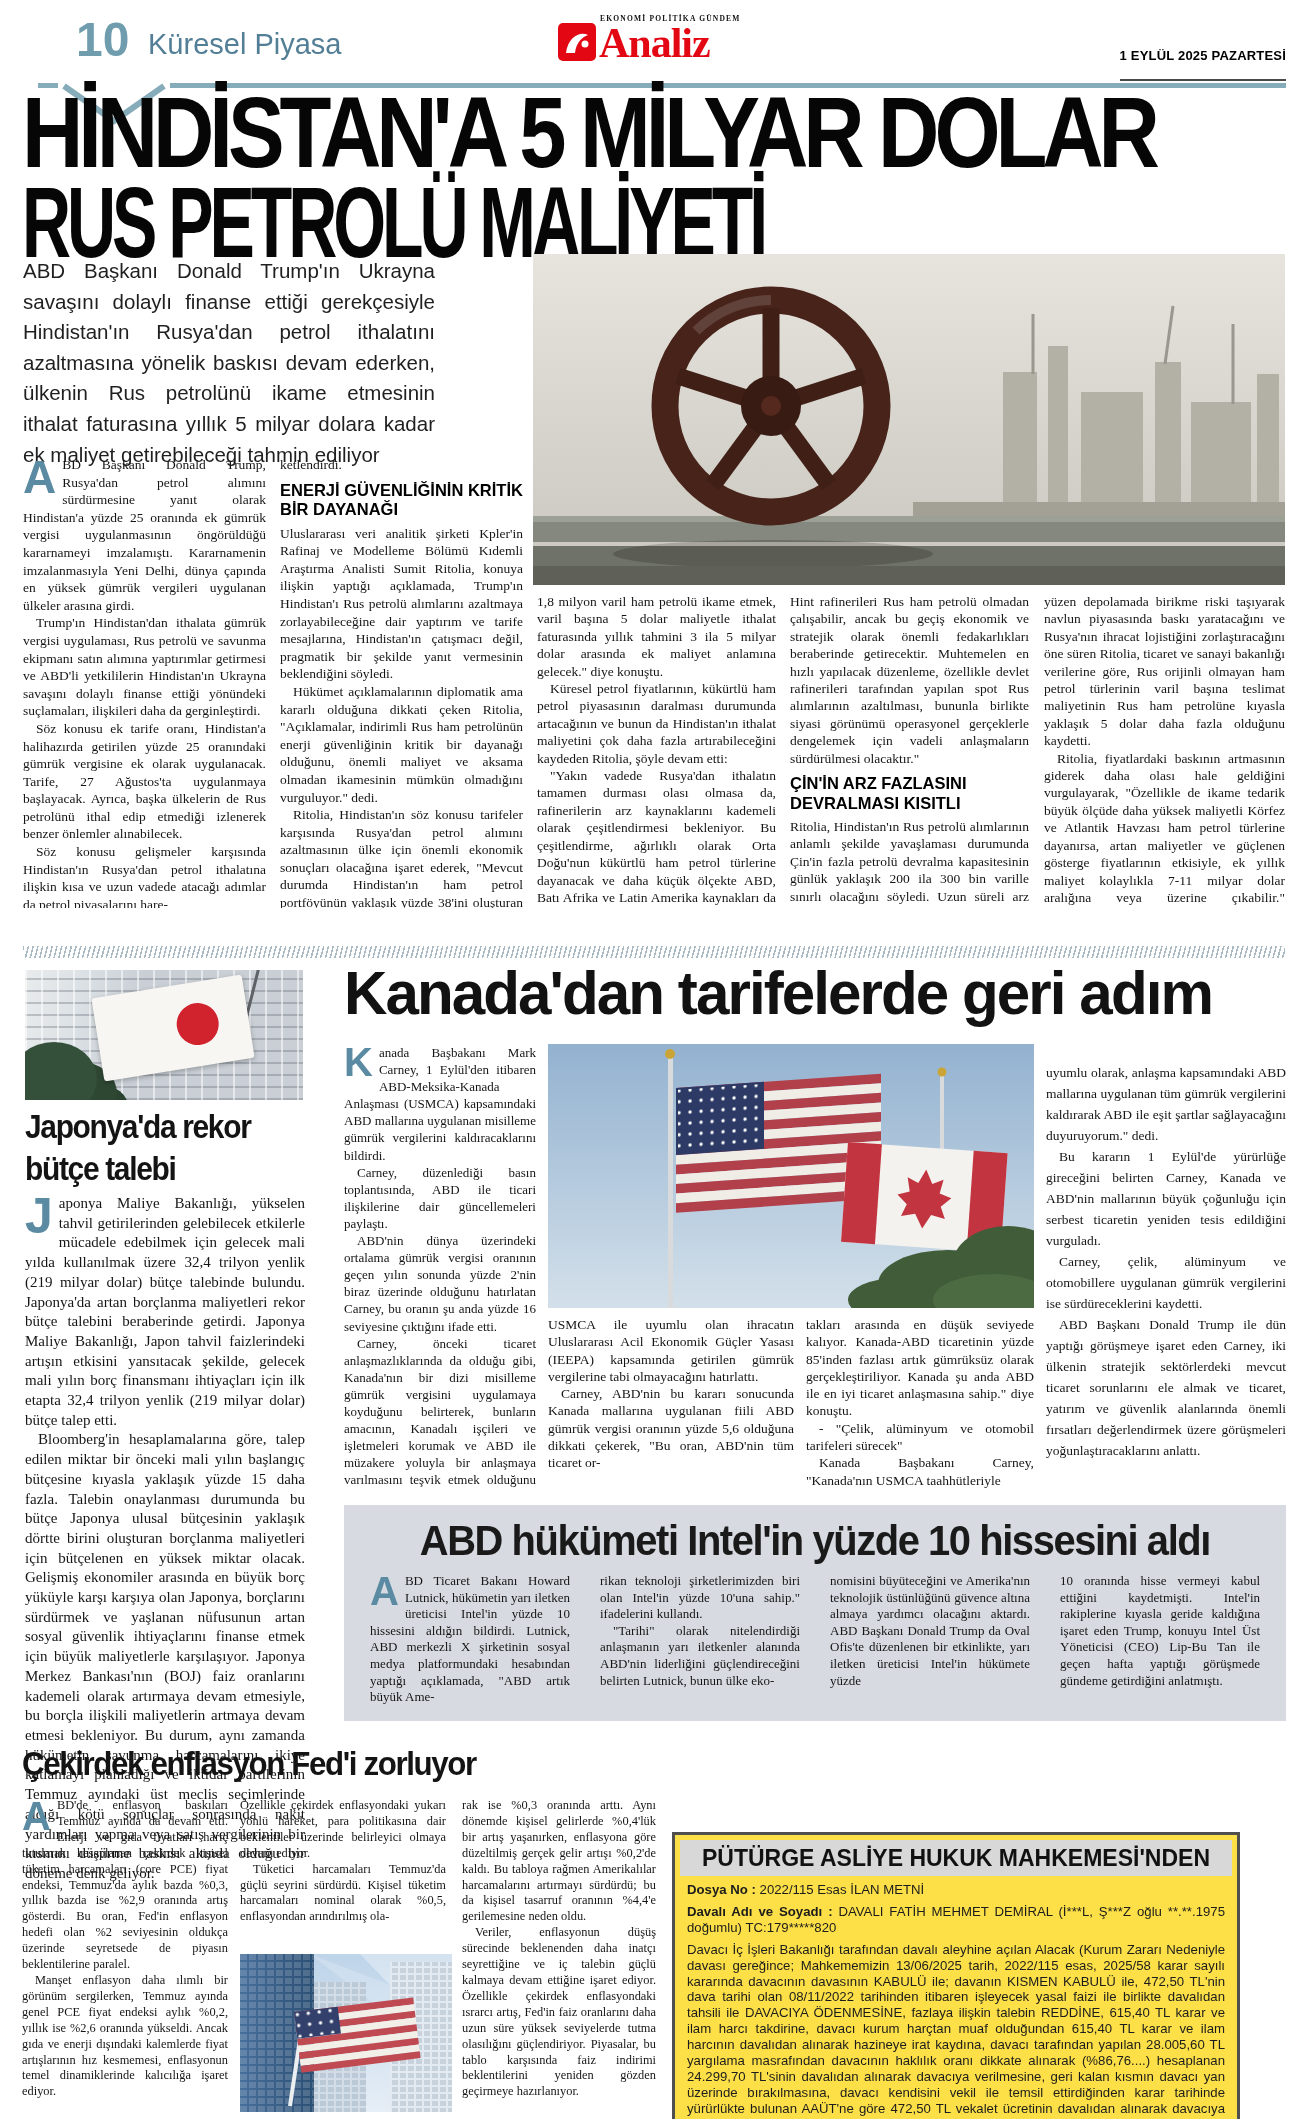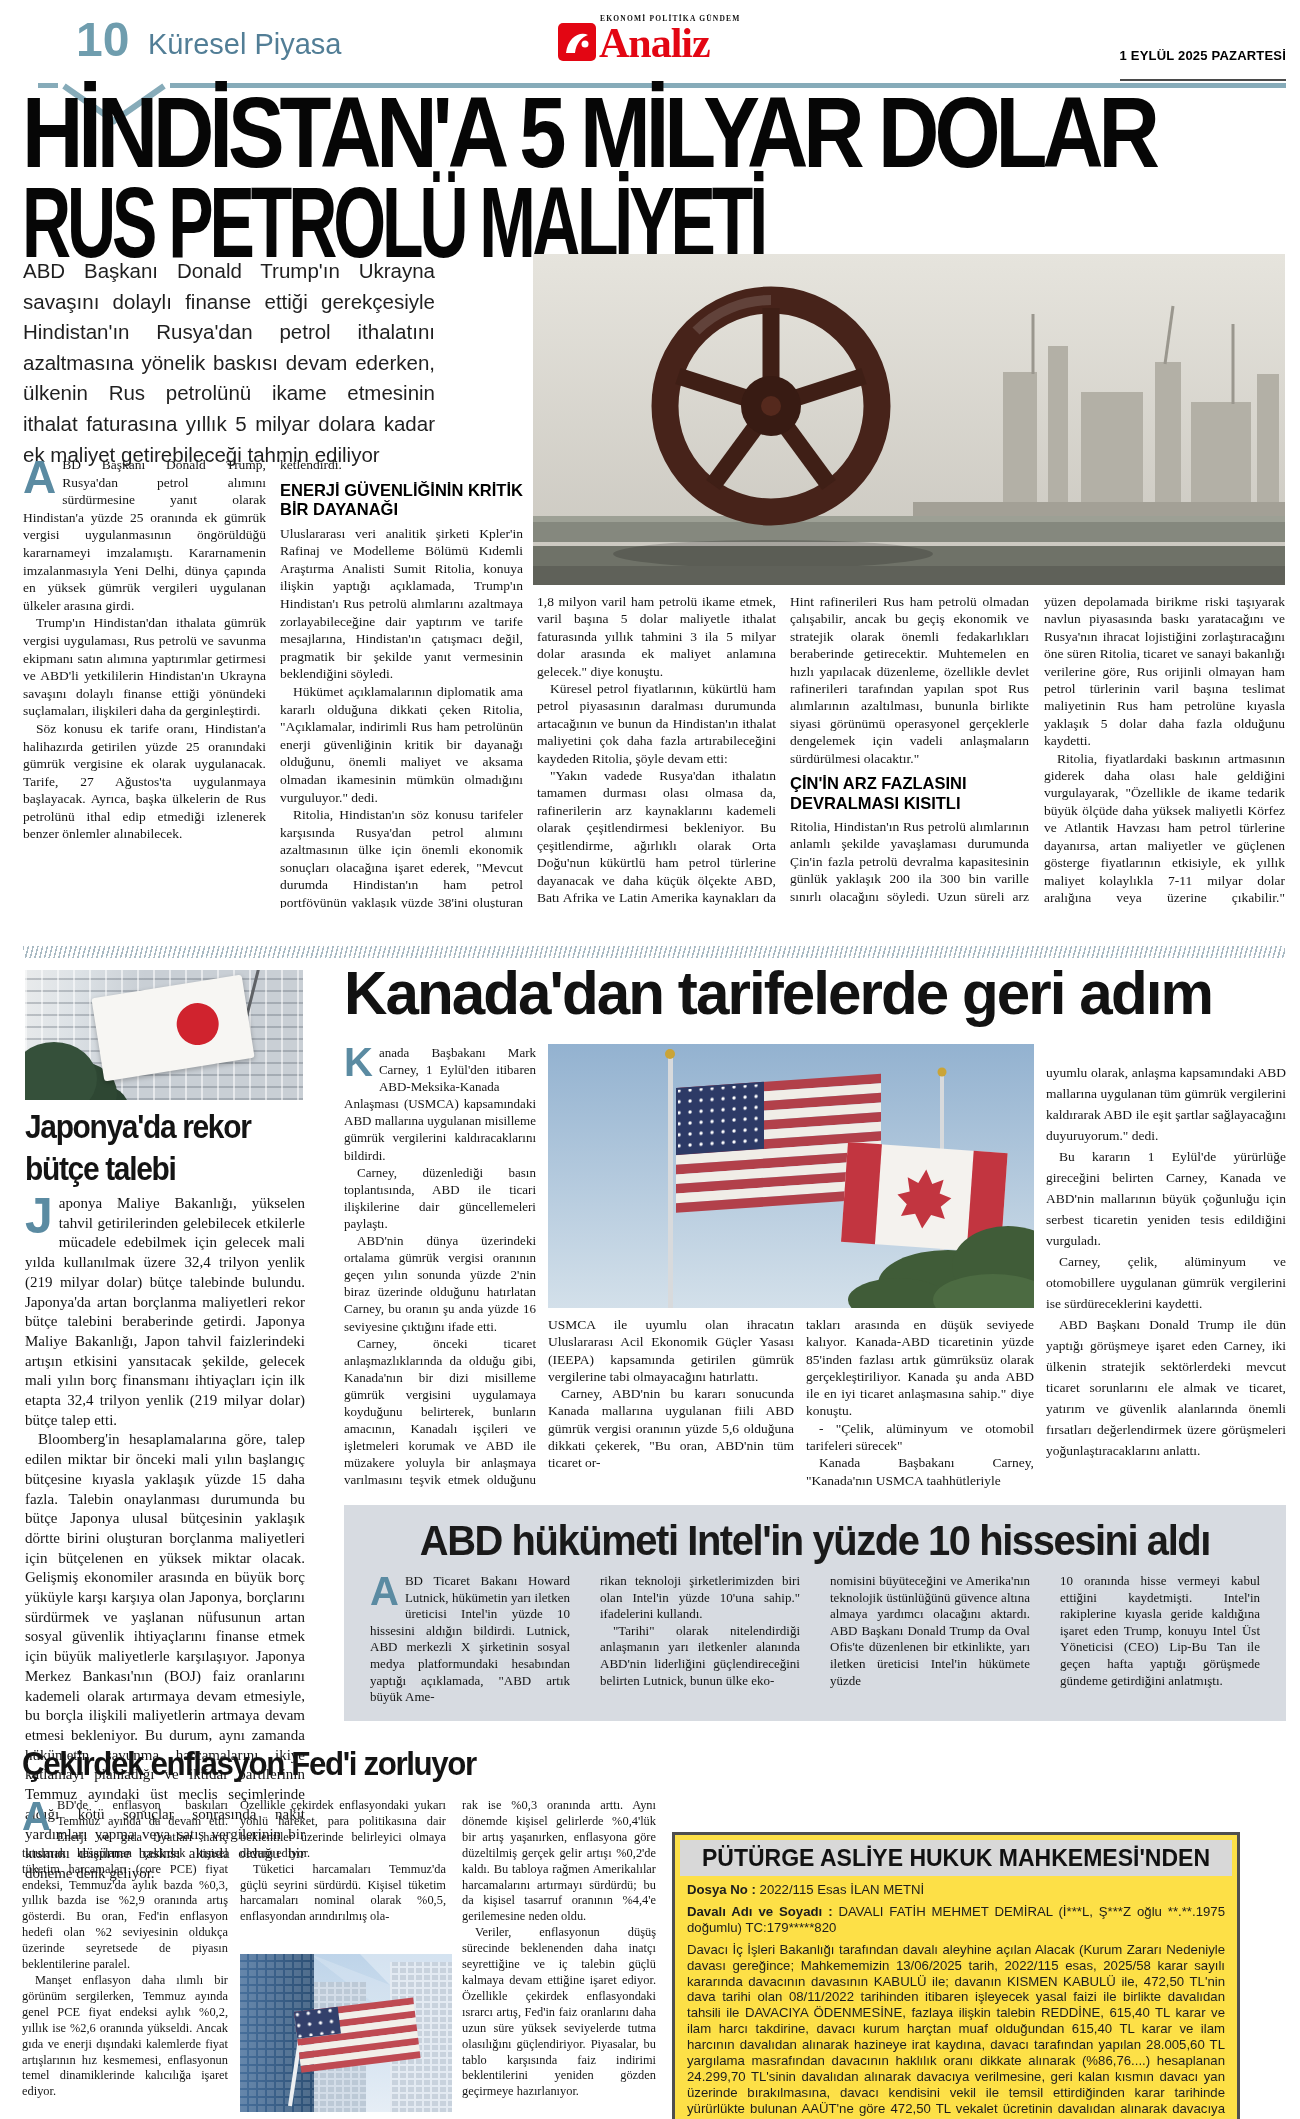--- a/index.html
+++ b/index.html
@@ -140,20 +140,21 @@
       </g>
       <rect x="0" y="312" width="752" height="19" fill="#5f6159"></rect>
     </svg>
   </div>
 
   <div class="abs col" style="left:23px;top:456px;width:243px;height:452px;font-size:13.5px;line-height:17.6px;">
     <p class="bp np"><span class="dropcap dc-md">A</span><span>BD Başkanı Donald Trump, Rusya'dan petrol alımını sürdürmesine yanıt olarak Hindistan'a yüzde 25 oranında ek gümrük vergisi uygulanmasının öngörüldüğü kararnameyi imzalamıştı. Kararnamenin imzalanmasıyla Yeni Delhi, dünya çapında en yüksek gümrük vergileri uygulanan ülkeler arasına girdi.</span></p>
     <div>
         <p class="bp">Trump'ın Hindistan'dan ithalata gümrük vergisi uygulaması, Rus petrolü ve savunma ekipmanı satın alımına yaptırımlar getirmesi ve ABD'li yetkililerin Hindistan'ın Ukrayna savaşını dolaylı finanse ettiği yönündeki suçlamaları, ilişkileri daha da gerginleştirdi.</p>
         <p class="bp">Söz konusu ek tarife oranı, Hindistan'a halihazırda getirilen yüzde 25 oranındaki gümrük vergisine ek olarak uygulanacak. Tarife, 27 Ağustos'ta uygulanmaya başlayacak. Ayrıca, başka ülkelerin de Rus petrolünü ithal edip etmediği izlenerek benzer önlemler alınabilecek.</p>
+        <p class="bp">Söz konusu gelişmeler karşısında Hindistan'ın Rusya'dan petrol ithalatına ilişkin kısa ve uzun vadede atacağı adımlar da petrol piyasalarını hare-</p>
       </div>
   </div>
 
   <div class="abs col" style="left:280px;top:456px;width:243px;height:452px;font-size:13.5px;line-height:17.6px;">
     <p class="bp np">ketlendirdi.</p>
     <h3 class="subhead">ENERJİ GÜVENLİĞİNİN KRİTİK BİR DAYANAĞI</h3>
     <div class="flow">
         <p class="bp">Uluslararası veri analitik şirketi Kpler'in Rafinaj ve Modelleme Bölümü Kıdemli Araştırma Analisti Sumit Ritolia, konuya ilişkin yaptığı açıklamada, Trump'ın Hindistan'ı Rus petrolü alımlarını azaltmaya zorlayabileceğine dair yaptırım ve tarife mesajlarına, Hindistan'ın çatışmacı değil, pragmatik bir şekilde yanıt vermesinin beklendiğini söyledi.</p>
         <p class="bp">Hükümet açıklamalarının diplomatik ama kararlı olduğuna dikkati çeken Ritolia, "Açıklamalar, indirimli Rus ham petrolünün enerji güvenliğinin kritik bir dayanağı olduğunu, önemli maliyet ve aksama olmadan ikamesinin mümkün olmadığını vurguluyor." dedi.</p>
         <p class="bp">Ritolia, Hindistan'ın söz konusu tarifeler karşısında Rusya'dan petrol alımını azaltmasının ülke için önemli ekonomik sonuçları olacağına işaret ederek, "Mevcut durumda Hindistan'ın ham petrol portföyünün yaklaşık yüzde 38'ini oluşturan Rus menşeli günlük</p>

